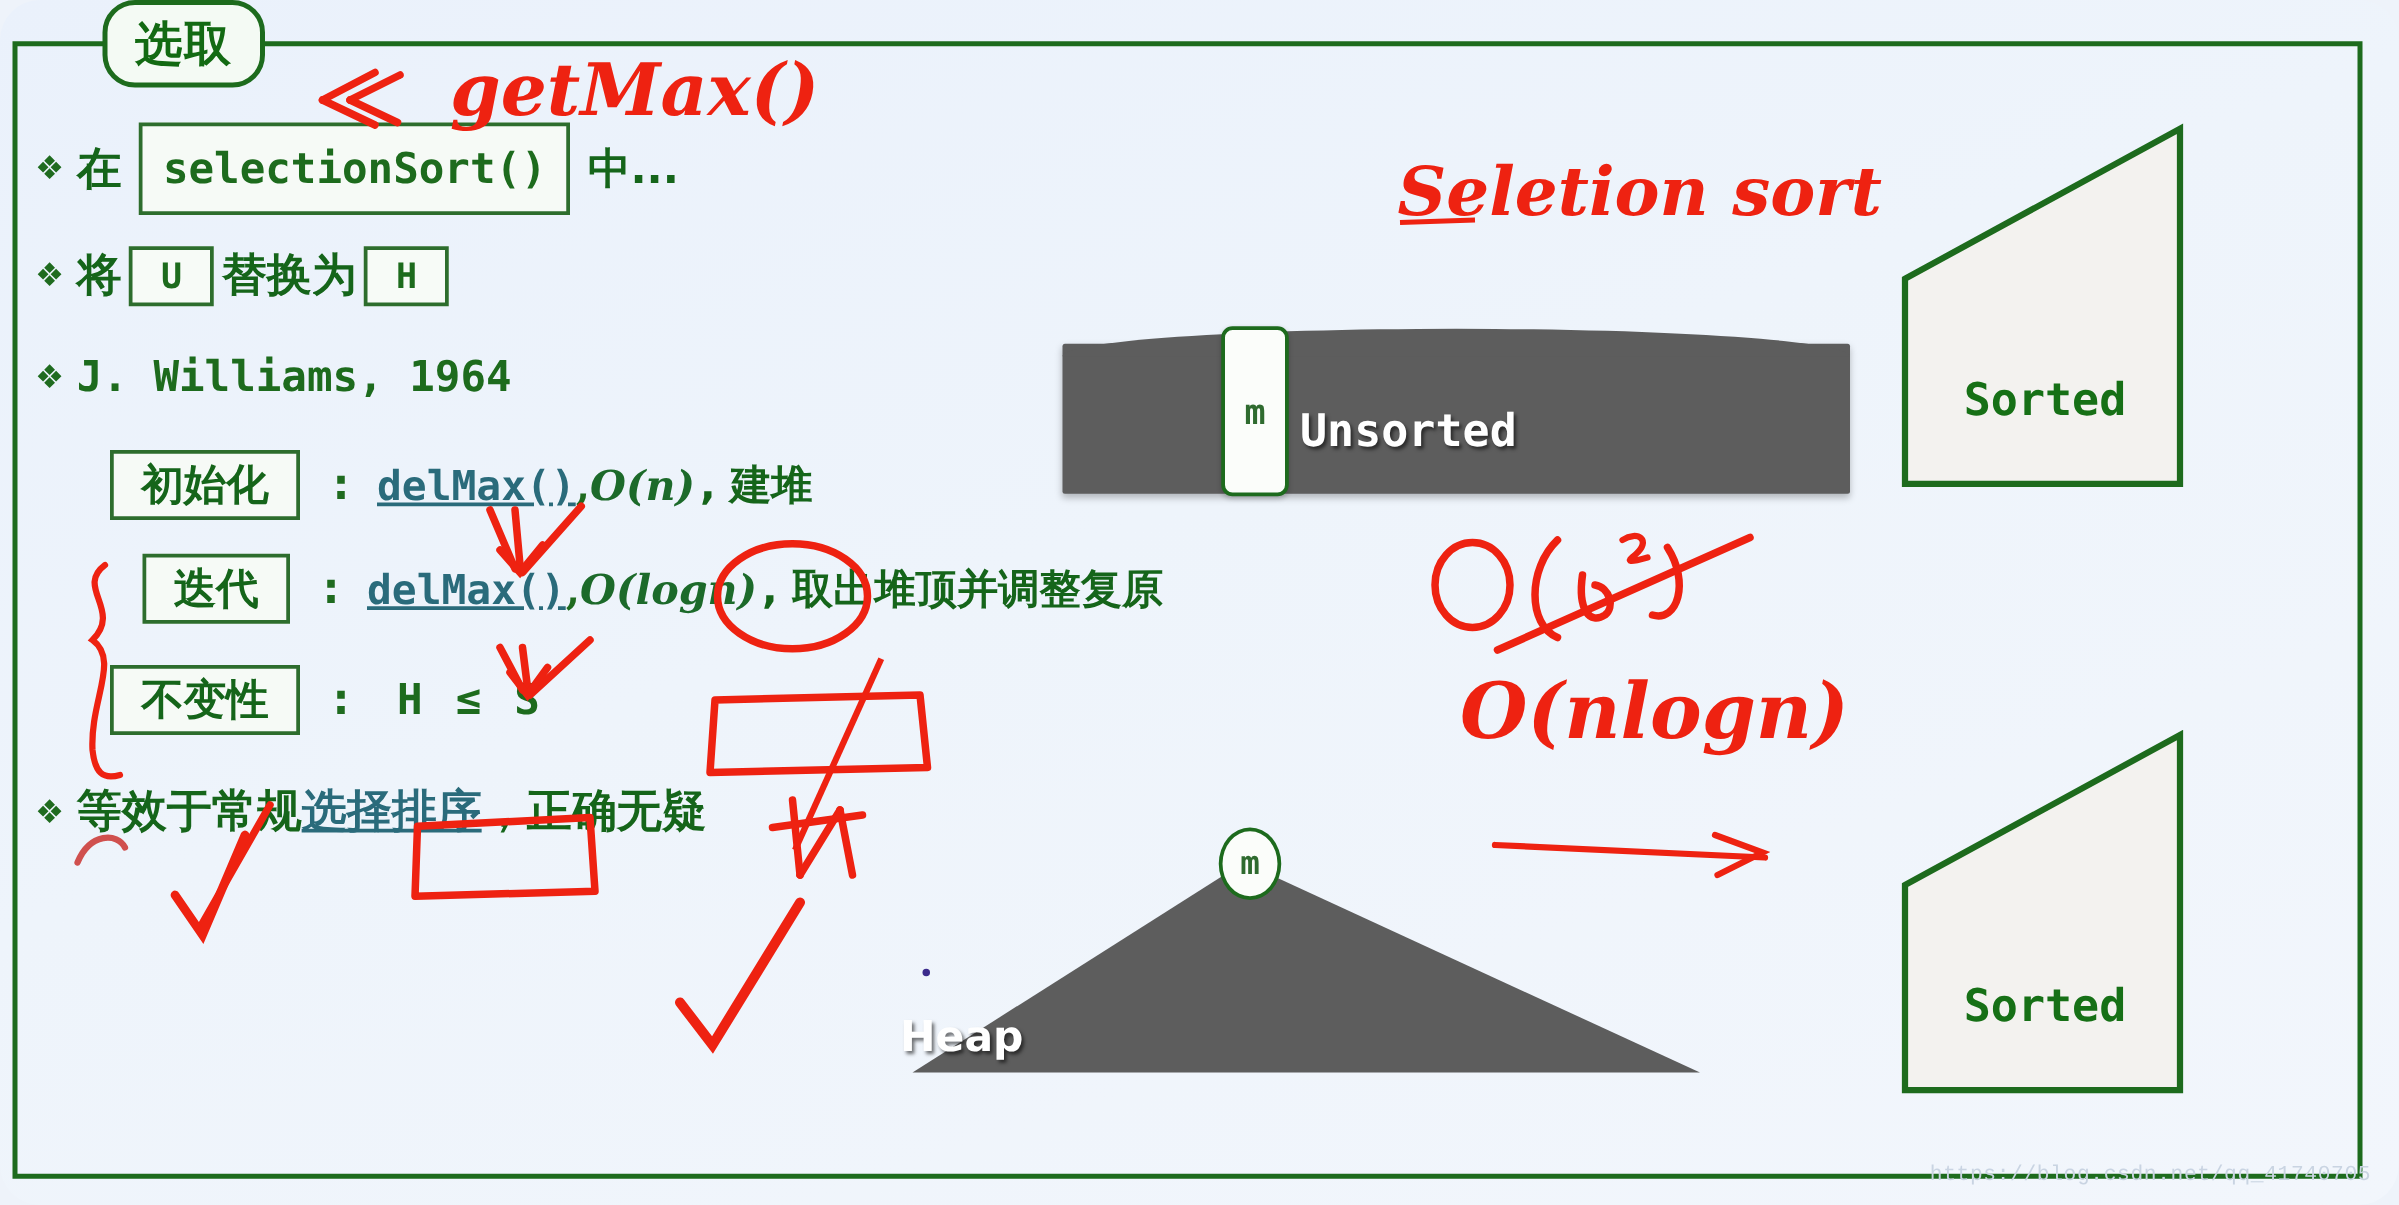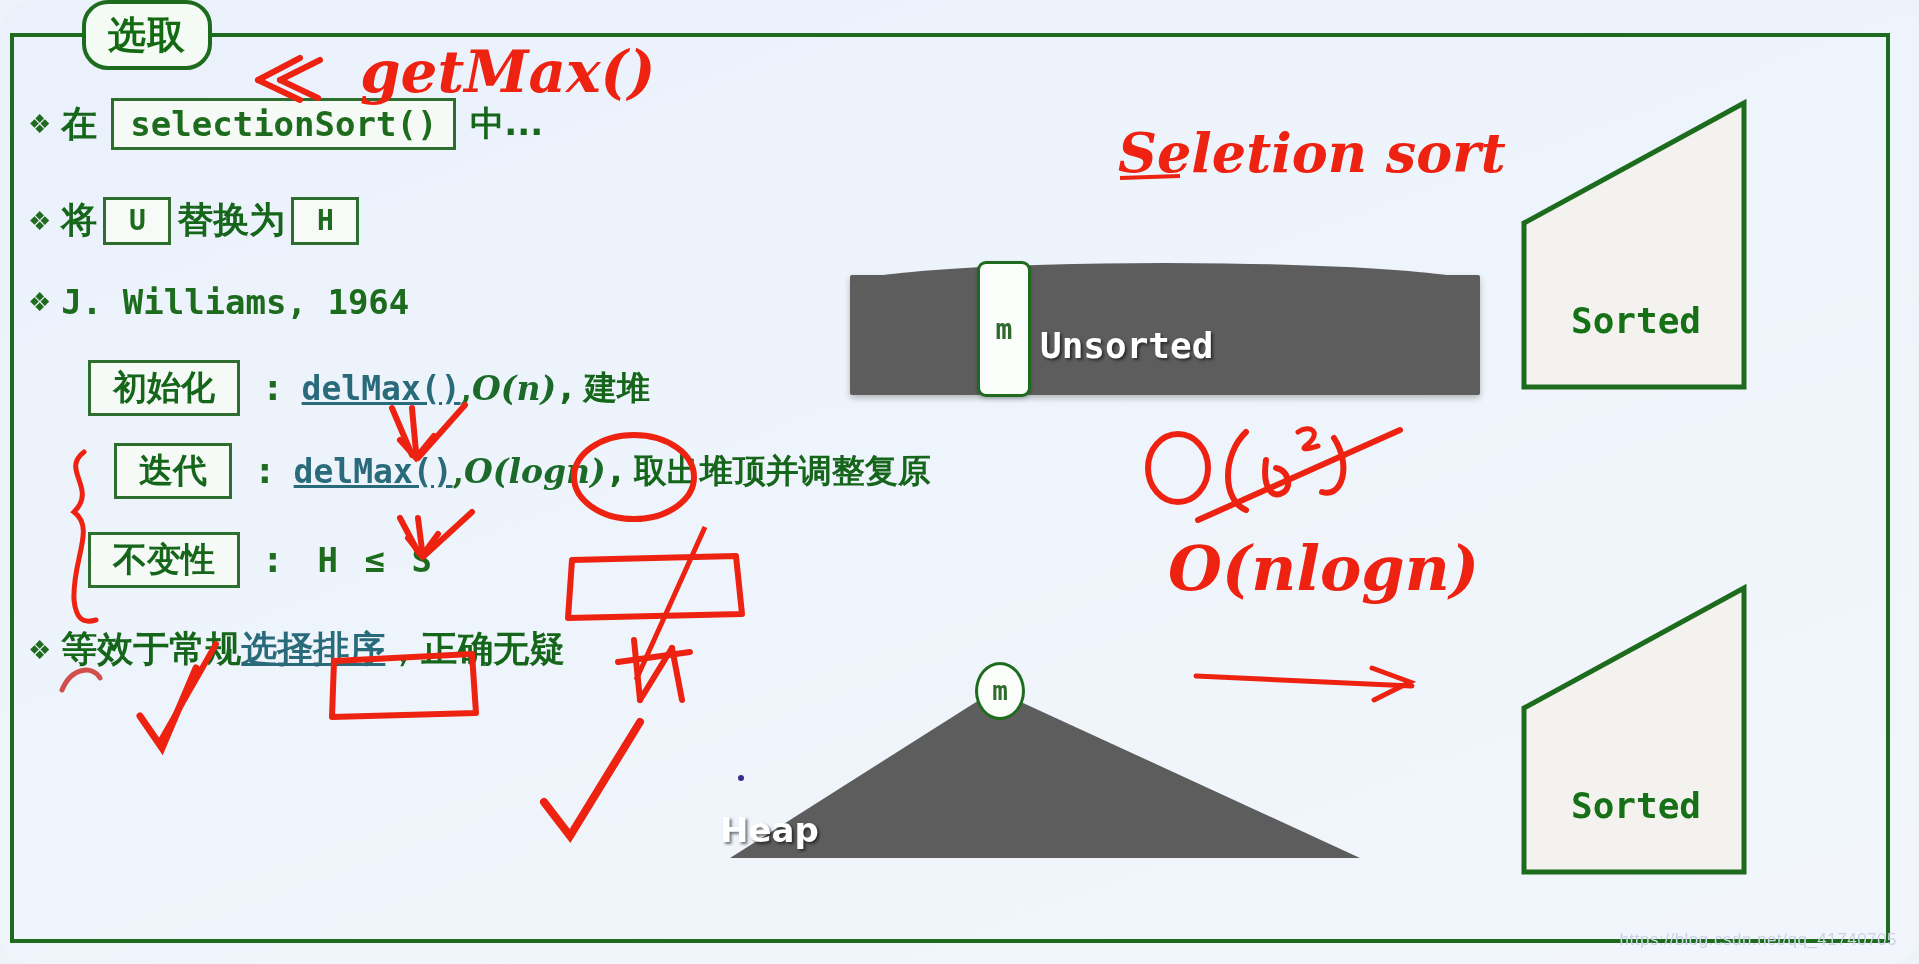--- a/index.html
+++ b/index.html
@@ -47,21 +47,21 @@
   }
   .boxed{
     border:3px solid #2b6b2b;background:#f7fbf7;
     display:inline-flex;align-items:center;justify-content:center;
   }
 
   .row1{position:absolute;left:28px;top:98px;display:flex;align-items:center;}
   .row1 .cn{font-size:36px;}
   .row1 .codebox{
     border:3px solid #2d6d2d;background:#f6faf6;
-    padding:3px 16px;margin:0 14px;
+    padding:14px 16px;margin:0 14px;
   }
   .row1 .codebox span{font-size:34px;}
   .row1 .tail{font-size:34px;}
 
   .row2{position:absolute;left:28px;top:196px;display:flex;align-items:center;}
   .row2 .cn{font-size:36px;}
   .row2 .lbox{
     border:3px solid #2d6d2d;background:#f7fbf7;
     width:62px;height:42px;margin:0 6px;
   }
@@ -170,21 +170,21 @@
 
   
   .ink{position:absolute;left:0;top:0;width:1919px;height:964px;pointer-events:none;z-index:8;}
   .hand{
     font-family:"DejaVu Serif","Liberation Serif",serif;
     font-style:italic;fill:#ee2211;
   }
   .watermark{
     position:absolute;right:22px;bottom:14px;
     color:#c9d4e2;font-size:17px;letter-spacing:.5px;
-    font-family:Liberation Sans, sans-serif;
+    font-family:Liberation Mono, monospace;
     z-index:9;
   }
   .dot-mark{
     position:absolute;left:738px;top:775px;width:6px;height:6px;
     border-radius:50%;background:#3b2b8c;z-index:7;
   }
 </style>
 </head>
 <body>
 

